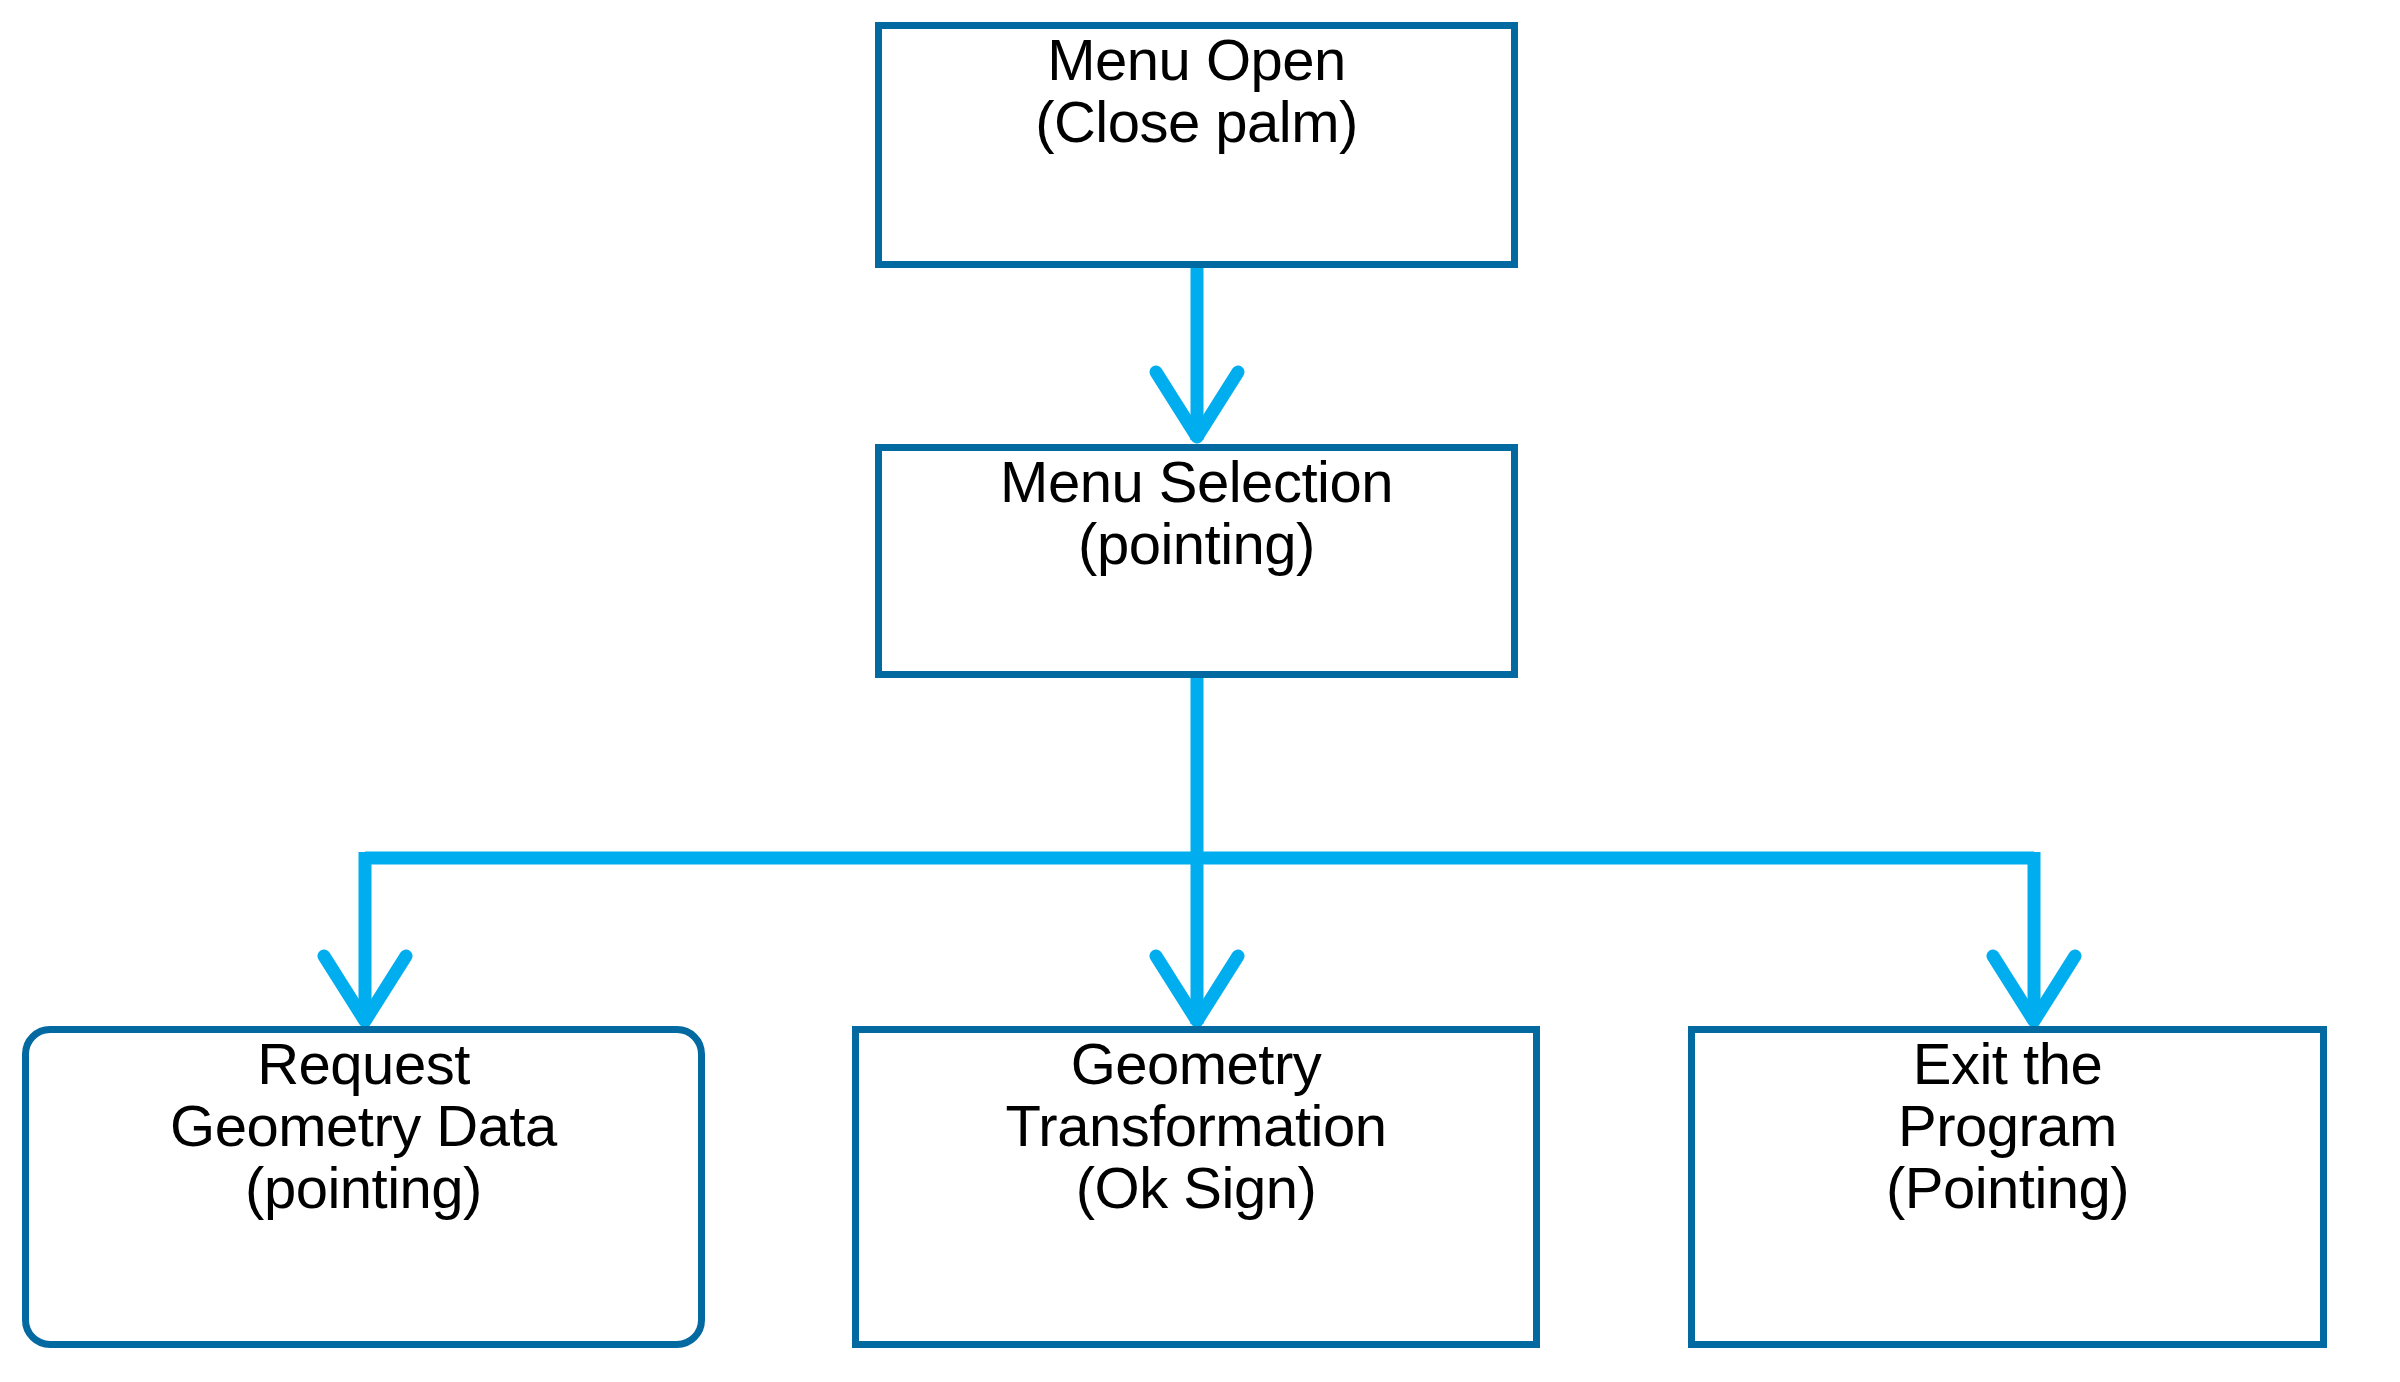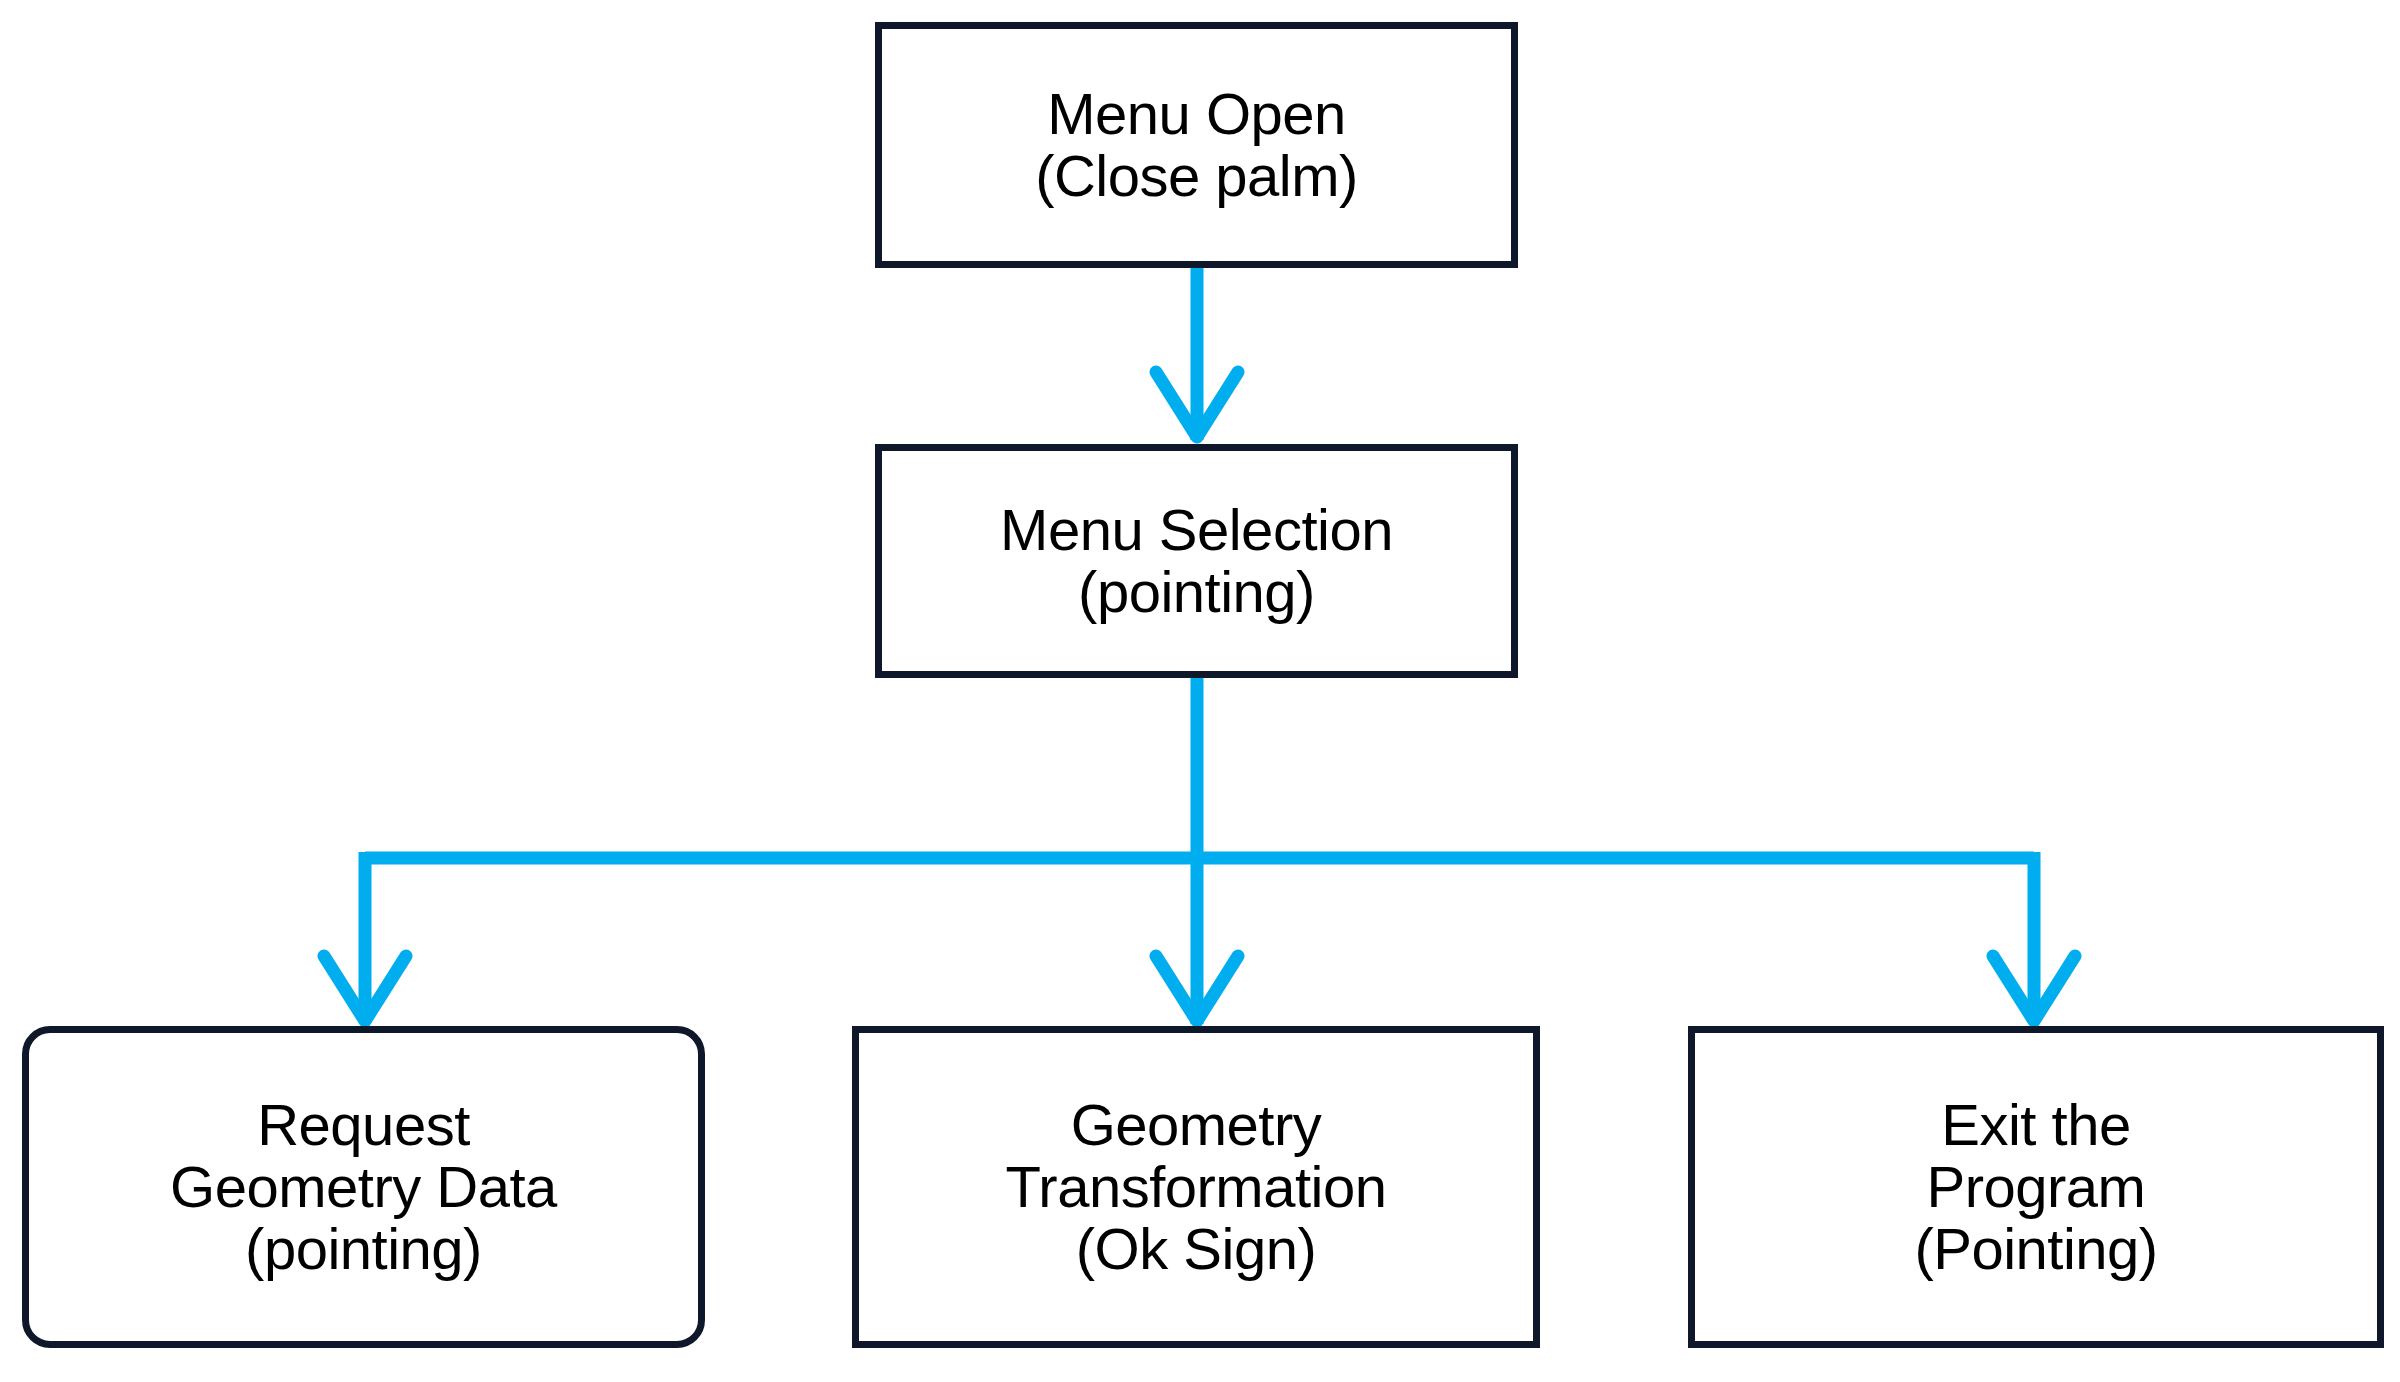--- a/index.html
+++ b/index.html
@@ -12,42 +12,42 @@
     position: relative;
     width: 2400px;
     height: 1382px;
     background: #ffffff;
     overflow: hidden;
     font-family: "Liberation Sans", "DejaVu Sans", sans-serif;
   }
   .node {
     position: absolute;
     box-sizing: border-box;
-    border: 7px solid #0f172a;
+    border: 7px solid #0369a1;
     background: #ffffff;
     display: flex;
-    align-items: center;
+    align-items: flex-start;
     justify-content: center;
     text-align: center;
   }
   .node-label {
     font-size: 58px;
     line-height: 1.07;
     color: #000000;
     font-weight: 400;
     letter-spacing: -0.5px;
     white-space: pre-line;
     padding: 0 10px;
   }
   
   #node-menu-open      { left: 875px;  top: 22px;   width: 643px; height: 246px; }
   #node-menu-selection { left: 875px;  top: 444px;  width: 643px; height: 234px; }
   #node-request-geometry-data { left: 22px;   top: 1026px; width: 683px; height: 322px; border-radius: 28px; }
   #node-geometry-transformation { left: 852px;  top: 1026px; width: 688px; height: 322px; }
-  #node-exit-program   { left: 1688px; top: 1026px; width: 696px; height: 322px; }
+  #node-exit-program   { left: 1688px; top: 1026px; width: 639px; height: 322px; }
 
   #edges {
     position: absolute;
     left: 0;
     top: 0;
     width: 2400px;
     height: 1382px;
     pointer-events: none;
   }
 </style>

